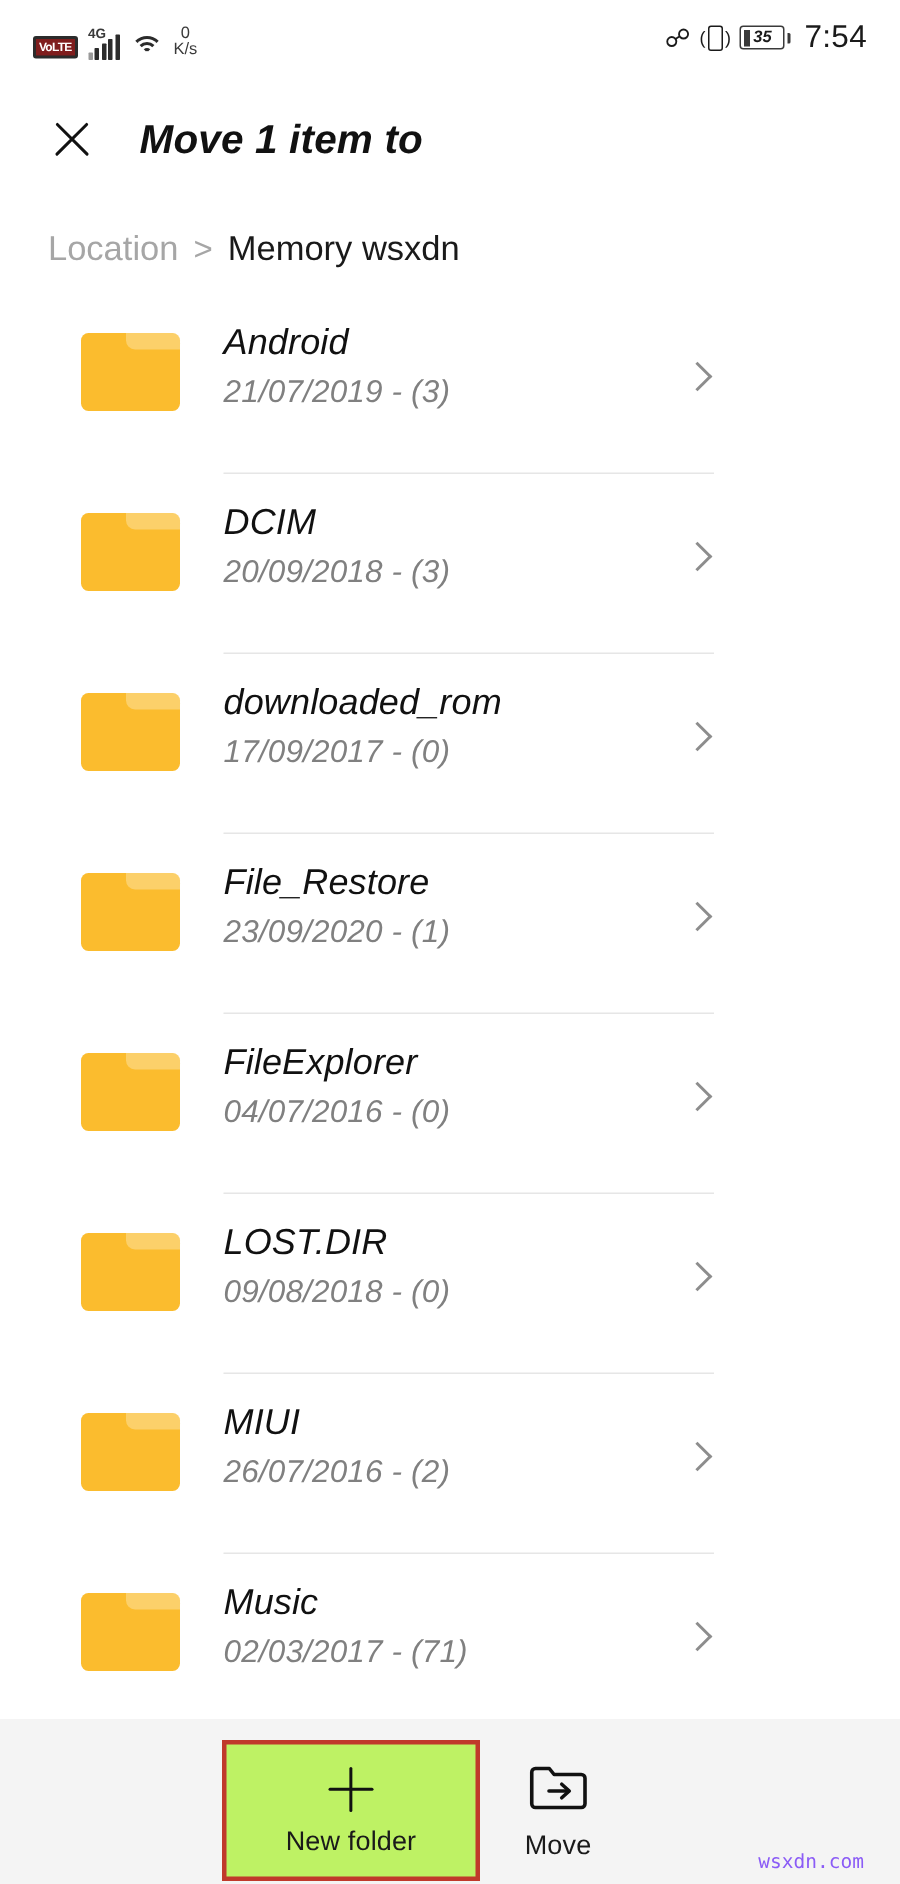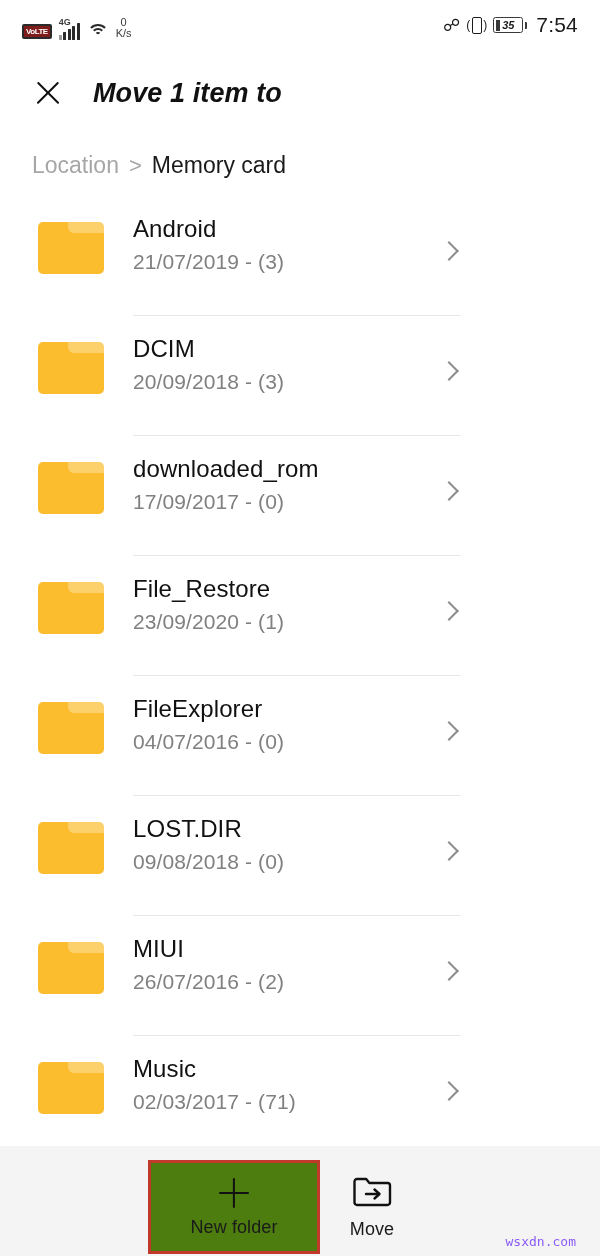--- a/index.html
+++ b/index.html
@@ -74,21 +74,21 @@
   .header-title { font-size:27px; font-weight:bold; color:#111; margin-left:27px; letter-spacing:0.1px;font-style:italic; }
 
   
   .breadcrumb { position:absolute; top:152px; left:32px; display:flex;
     align-items:flex-end; gap:10px; font-size:23px; }
   .bc-root { color:#a6a6a6; }
   .bc-sep { color:#a6a6a6; font-size:22px; }
   .bc-cur { color:#1a1a1a; }
 
   
-  .list { position:absolute; top:196px; left:0; width:500px; height:950px; overflow:hidden; }
+  .list { position:absolute; top:196px; left:16px; width:500px; height:950px; overflow:hidden;font-style:italic; }
   .row { position:relative; height:120px; display:flex; align-items:flex-start; }
   .folder-icon {
     position:relative; width:66px; height:52px; margin-left:38px; margin-top:26px;
     flex:0 0 auto;
   }
   .folder-icon .back {
     position:absolute; inset:0; background:#FBBC2E; border-radius:5px 7px 5px 5px;
   }
   .folder-icon .tab {
     position:absolute; right:0; top:0; width:36px; height:11px;
@@ -101,21 +101,21 @@
     border-right:2.4px solid #8d8d8d; border-top:2.4px solid #8d8d8d;
     transform:rotate(45deg); }
   .divider { position:absolute; left:133px; right:40px; bottom:0; height:1px; background:#e6e6e6; }
 
   
   .bottombar { position:absolute; left:0; bottom:0; width:600px; height:110px;
     background:#F4F4F4; display:flex; align-items:center; }
   .bb-btn { position:absolute; display:flex; flex-direction:column;
     align-items:center; justify-content:center; gap:7px; }
   .bb-newfolder { left:148px; top:14px; width:172px; height:94px;
-    border:3px solid #C0392B; background:#4d7c0f; }
+    border:3px solid #C0392B; background:#bef264; }
   .bb-move { left:330px; top:20px; width:84px; height:82px; }
   .plus { position:relative; width:34px; height:34px; }
   .plus::before, .plus::after { content:""; position:absolute; background:#111; border-radius:1px; }
   .plus::before { left:50%; top:2px; width:2.2px; height:30px; transform:translateX(-50%); }
   .plus::after  { top:50%; left:2px; height:2.2px; width:30px; transform:translateY(-50%); }
   .move-icon { width:40px; height:34px; }
   .bb-label { font-size:18px; color:#1a1a1a; letter-spacing:0.1px; }
 
   .watermark { position:absolute; right:24px; bottom:7px; font-size:13px; color:#8b5cf6;
     font-family:"DejaVu Sans Mono", monospace; letter-spacing:0px; }
@@ -163,21 +163,21 @@
   </div>
 
   <div class="header">
     <div class="close-x"></div>
     <div class="header-title">Move 1 item to</div>
   </div>
 
   <div class="breadcrumb">
     <span class="bc-root">Location</span>
     <span class="bc-sep">&gt;</span>
-    <span class="bc-cur">Memory card</span>
+    <span class="bc-cur">Memory wsxdn</span>
   </div>
 
   <div class="list">
 
     <div class="row">
       <div class="folder-icon">
           <span class="back"></span>
           <span class="tab"></span>
         </div>
       <div class="row-text">

